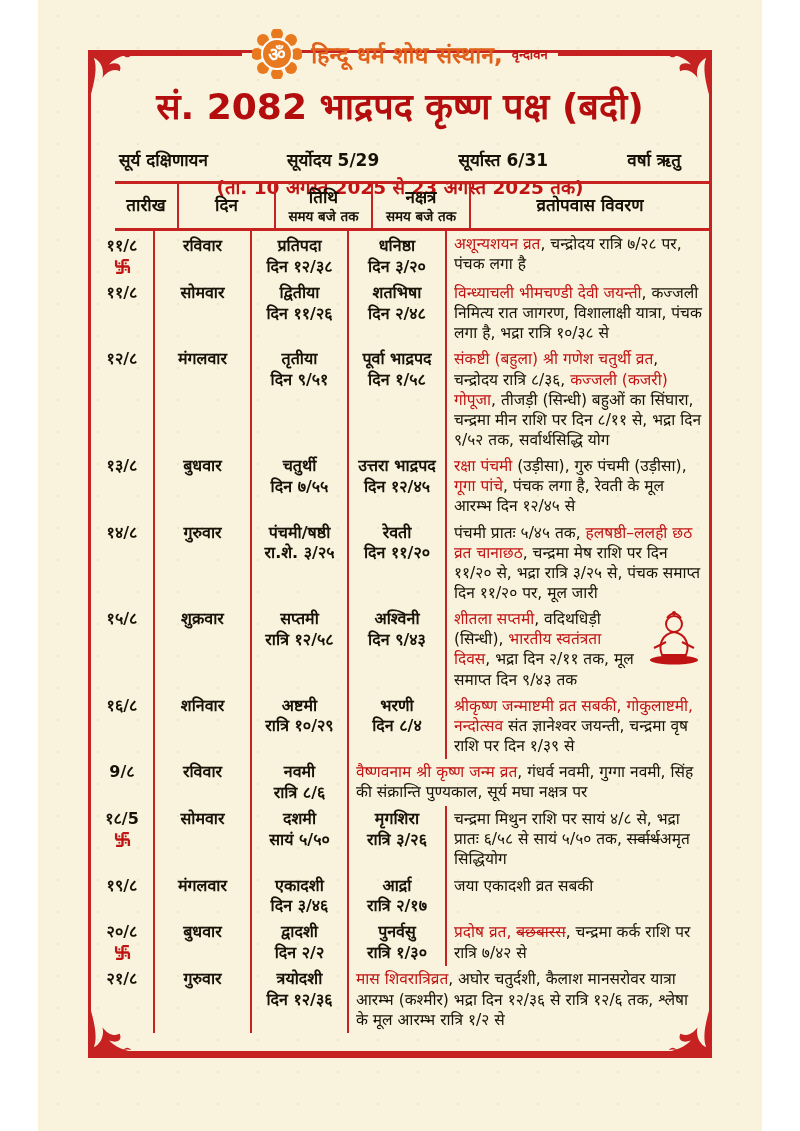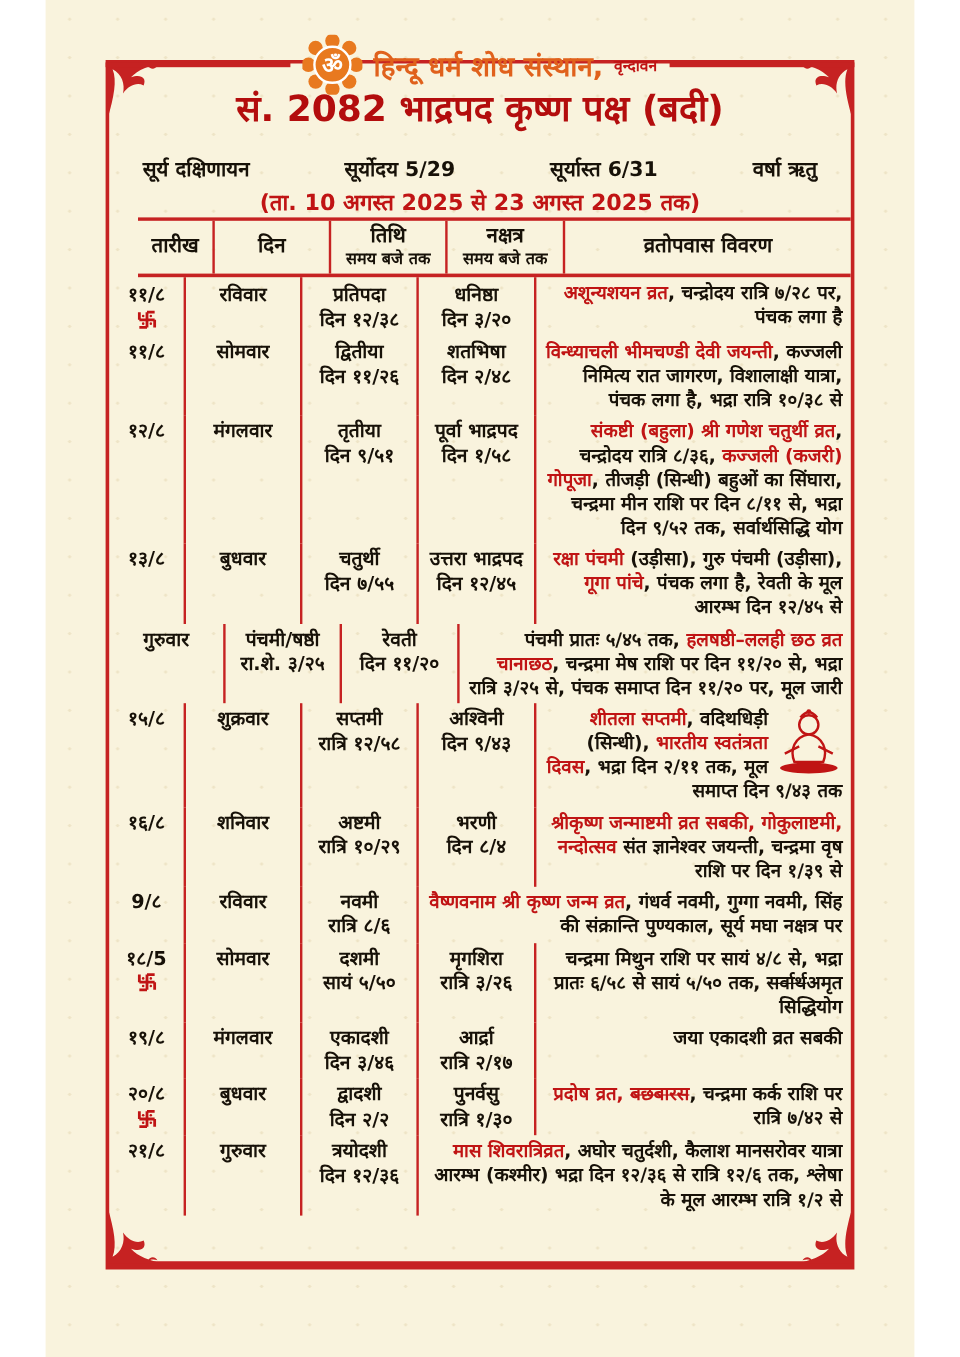--- a/index.html
+++ b/index.html
@@ -17,38 +17,38 @@
   .org-city{color:#c01414;font-weight:bold;font-size:13px;}
   
   .corner{position:absolute;width:46px;height:46px;z-index:4;pointer-events:none;}
   .corner svg{display:block;width:100%;height:100%;}
   .corner.tl{left:-1px;top:-1px;}
   .corner.tr{right:-1px;top:-1px;transform:scaleX(-1);}
   .corner.bl{left:-1px;bottom:-2px;transform:scaleY(-1);}
   .corner.br{right:-1px;bottom:-2px;transform:scale(-1,-1);}
   
   .title-block{padding-top:22px;}
-  .main-title{color:#b30d0d;font-weight:bold;font-size:30px;text-align:center;line-height:1.1;margin:0;}
+  .main-title{color:#b30d0d;font-weight:bold;font-size:36px;text-align:center;line-height:1.1;margin:12px;}
   .sun-row{display:flex;justify-content:space-between;align-items:baseline;padding:6px 28px 0 28px;
            font-weight:bold;font-size:17px;color:#171108;margin-top:15px;}
   .date-range{color:#c01414;font-weight:bold;font-size:18.5px;text-align:center;padding:3px 15px 6px;}
   
   .cal-table{position:absolute;left:0;right:0;top:128px;bottom:0;display:flex;flex-direction:column;overflow:hidden;}
   .thead{display:flex;border-top:3px solid #c62222;border-bottom:3px solid #c62222;margin-left:24px;}
   .c{box-sizing:border-box;border-right:2.5px solid #c62222;}
   .c1{width:64px;} .c2{width:97px;} .c3{width:97px;} .c4{width:98px;}
   .c5{flex:1;border-right:none;}
   .hcell{display:flex;flex-direction:column;align-items:center;justify-content:center;
          font-weight:bold;font-size:17px;color:#171108;padding:3px 1px;line-height:1.25;}
   .hsub{font-size:13.5px;font-weight:bold;}
   .tbody{display:flex;flex-direction:column;flex:1;}
   .trow{display:flex;}
   .trow:first-child .ccell{padding-top:5px;}
   .ccell{text-align:center;font-weight:600;font-size:16px;color:#171108;line-height:1.28;padding:3px 1px;}
-  .dcell{text-align:right;font-weight:700;font-size:15.5px;color:#171108;line-height:1.3;padding:3px 7px 3px 7px;}
+  .dcell{text-align:left;font-weight:400;font-size:15.5px;color:#171108;line-height:1.3;padding:3px 7px 3px 7px;}
   .red{color:#c01414;}
   .strike{text-decoration:line-through;}
   .sw{display:block;margin:1px auto 0 auto;width:17px;height:17px;}
   .flo{float:right;margin:1px 0 0 6px;}
   .tline{display:block;}
 </style>
 </head>
 <body>
 
 <div class="page">
@@ -187,20 +187,21 @@
                 <span class="tline">चतुर्थी</span>
                 <span class="tline">दिन ७/५५</span>
               </div>
               <div class="ccell c c4">
                 <span class="tline">उत्तरा भाद्रपद</span>
                 <span class="tline">दिन १२/४५</span>
               </div>
               <div class="c c5 dcell"><span class="red">रक्षा पंचमी</span><span class=""> (उड़ीसा), गुरु पंचमी (उड़ीसा), </span><span class="red">गूगा पांचे</span><span class="">, पंचक लगा है, रेवती के मूल आरम्भ दिन १२/४५ से</span></div>
             </div>
             <div class="trow">
+              <div class="c c1 ccell"><span>१४/८</span></div>
               <div class="c c2 ccell">गुरुवार</div>
               <div class="ccell c c3">
                 <span class="tline">पंचमी/षष्ठी</span>
                 <span class="tline">रा.शे. ३/२५</span>
               </div>
               <div class="ccell c c4">
                 <span class="tline">रेवती</span>
                 <span class="tline">दिन ११/२०</span>
               </div>
               <div class="c c5 dcell"><span class="">पंचमी प्रातः ५/४५ तक, </span><span class="red">हलषष्ठी–ललही छठ व्रत चानाछठ</span><span class="">, चन्द्रमा मेष राशि पर दिन ११/२० से, भद्रा रात्रि ३/२५ से, पंचक समाप्त दिन ११/२० पर, मूल जारी</span></div>

